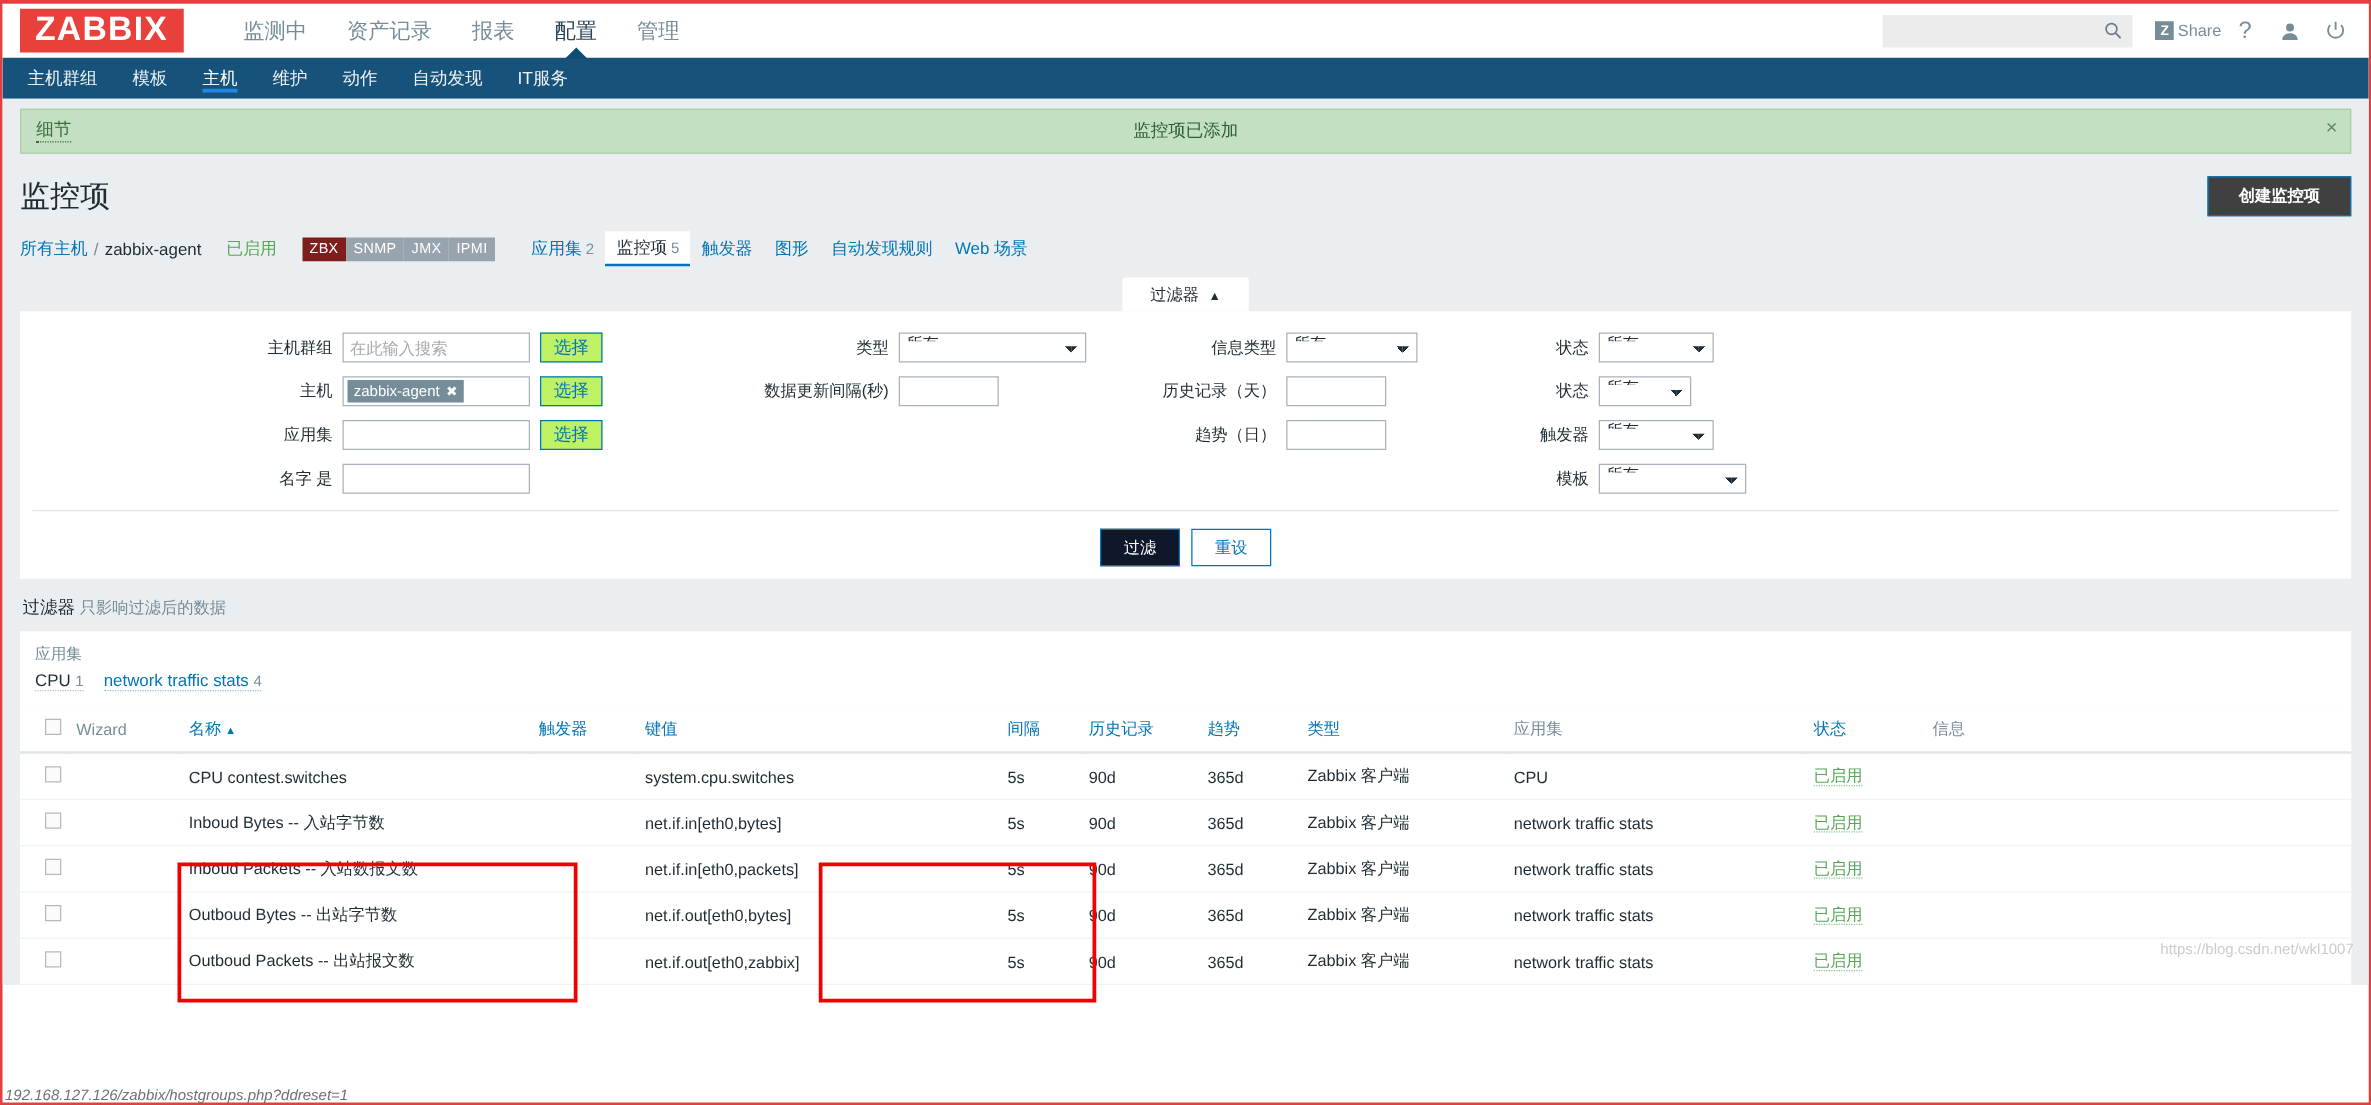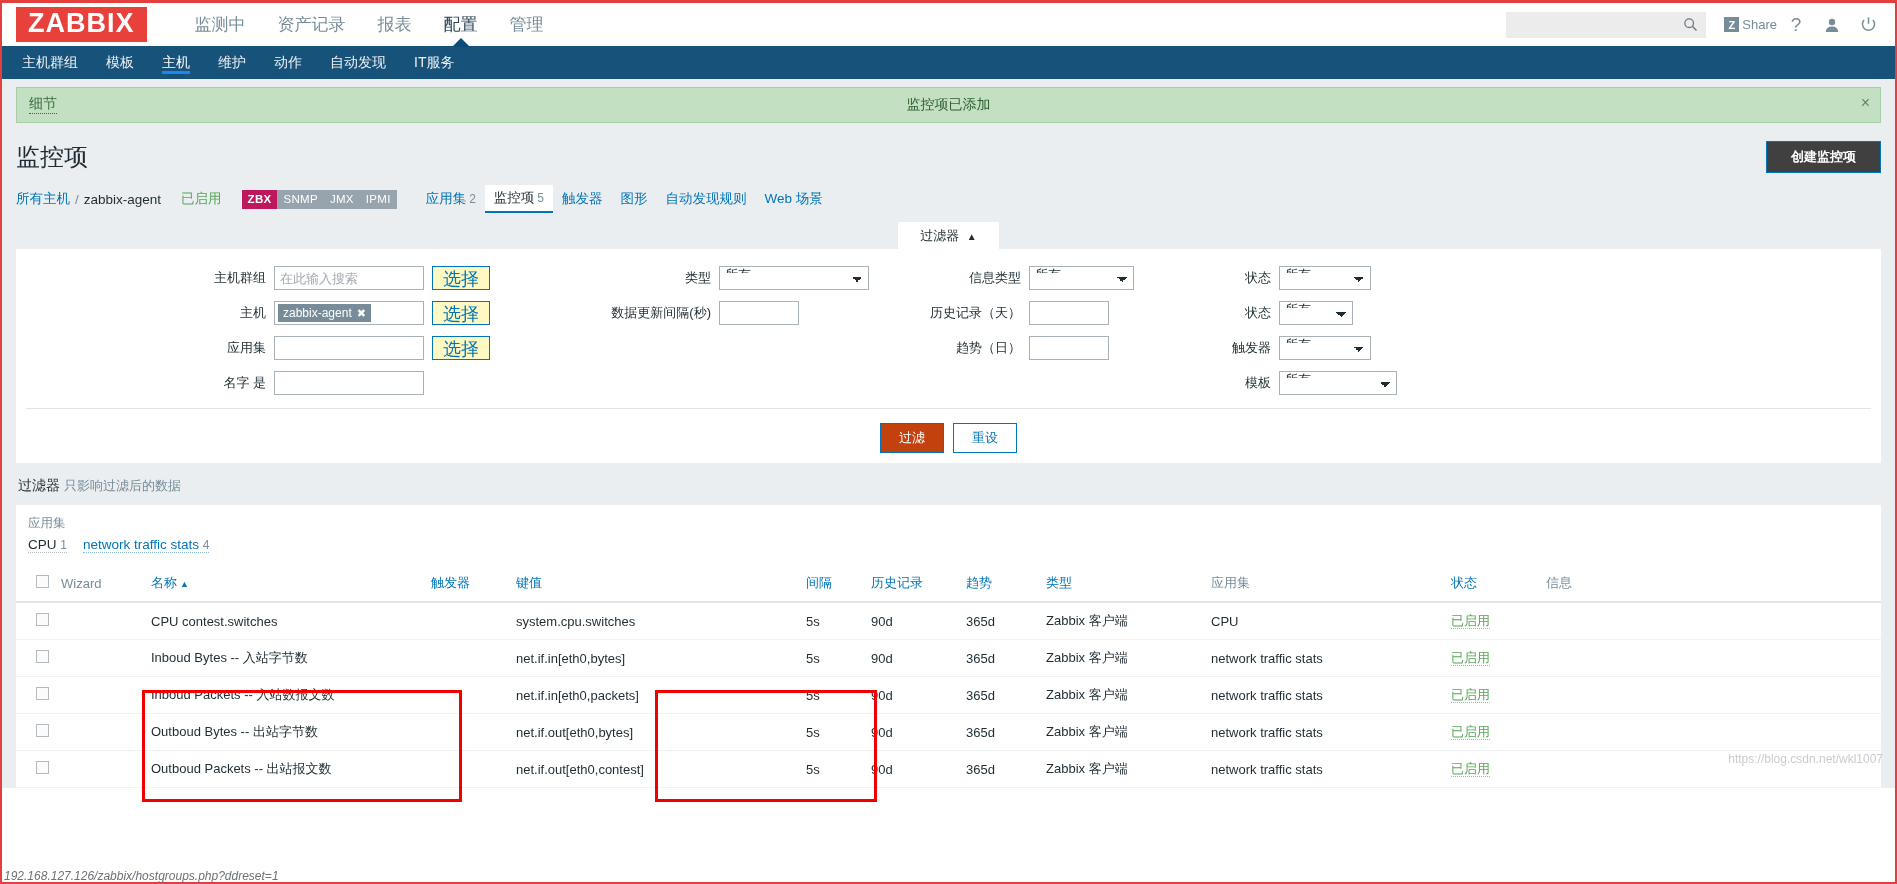--- a/index.html
+++ b/index.html
@@ -126,21 +126,21 @@
   .crumb-link { color: #0275b8; font-size: 13.5px; cursor: pointer; white-space:nowrap; }
   .crumb-sep { color: #768d99; font-size: 13.5px; padding: 0 5px; }
   .crumb-plain { color: #1f2c33; font-size: 13.5px; white-space:nowrap; }
   .crumb-gap { width: 20px; }
   .status-ok { color: #59a659; font-size: 13.5px; }
   .proto-group { display: flex; margin: 0 0 0 0; }
   .proto {
     font-size: 11.5px; color: #fff; padding: 3px 6px 4px 6px;
     background: #97a3ad; letter-spacing: .3px;
   }
-  .proto.on { background: #be185d; font-weight: bold; }
+  .proto.on { background: #7f1d1d; }
   .crumb-tab {
     font-size: 13.5px; color: #0275b8; padding: 4px 9px;
     cursor: pointer; white-space: nowrap;
   }
   .crumb-tab .cnt { color: #768d99; font-size: 12px; margin-left: 3px; }
   .crumb-tab.sel {
     background: #fff; color: #1f2c33;
     border-bottom: 2px solid #0275b8;
   }
   .crumb-tab.sel span.lbl { border-bottom: 1px solid transparent; }
@@ -177,40 +177,40 @@
     appearance: none; outline: none; cursor: pointer;
     font-family: "Liberation Sans", sans-serif;
     background-image:
       linear-gradient(45deg, transparent 50%, #1f2c33 50%),
       linear-gradient(135deg, #1f2c33 50%, transparent 50%);
     background-position: calc(100% - 11px) 10px, calc(100% - 6px) 10px;
     background-size: 5px 5px, 5px 5px;
     background-repeat: no-repeat;
   }
   .btn-sel {
-    height: 24px; border: 1px solid #0275b8; background: #fef9c3;
-    color: #0275b8; font-size: 18px; padding: 0 10px; cursor: pointer;
+    height: 24px; border: 1px solid #0275b8; background: #bef264;
+    color: #0275b8; font-size: 14px; padding: 0 10px; cursor: pointer;
     font-family: "Liberation Sans", sans-serif;
   }
   .multiselect {
     display: flex; align-items: center; height: 24px;
     border: 1px solid #a9b2ba; background: #fff; padding: 0 3px;
   }
   .chip {
     background: #768d99; color: #fff; font-size: 12px;
     padding: 2px 5px; display: flex; align-items: center; gap: 5px;
   }
   .chip .x { font-weight: bold; font-size: 11px; cursor: pointer; }
 
   .filter-actions {
     border-top: 1px solid #e1e5e8; margin: 12px 10px 0 10px;
     padding-top: 14px; display: flex; justify-content: center; gap: 9px;
   }
   .btn-primary {
-    background: #c2410c; border: 1px solid #0275b8; color: #fff;
+    background: #0f172a; border: 1px solid #0275b8; color: #fff;
     font-size: 13px; padding: 5px 18px; cursor: pointer;
     font-family: "Liberation Sans", sans-serif;
   }
   .btn-secondary {
     background: #fff; border: 1px solid #0275b8; color: #0275b8;
     font-size: 13px; padding: 5px 18px; cursor: pointer;
     font-family: "Liberation Sans", sans-serif;
   }
 
   
@@ -557,21 +557,21 @@
           <td>Zabbix 客户端</td>
           <td>network traffic stats</td>
           <td><span class="ok">已启用</span></td>
           <td></td>
         </tr>
         <tr>
           <td style="padding-left:20px;"><span class="cbx"></span></td>
           <td></td>
           <td class="lnk">Outboud Packets -- 出站报文数</td>
           <td></td>
-          <td>net.if.out[eth0,contest]</td>
+          <td>net.if.out[eth0,zabbix]</td>
           <td>5s</td>
           <td>90d</td>
           <td>365d</td>
           <td>Zabbix 客户端</td>
           <td>network traffic stats</td>
           <td><span class="ok">已启用</span></td>
           <td></td>
         </tr>
       </tbody>
     </table>

